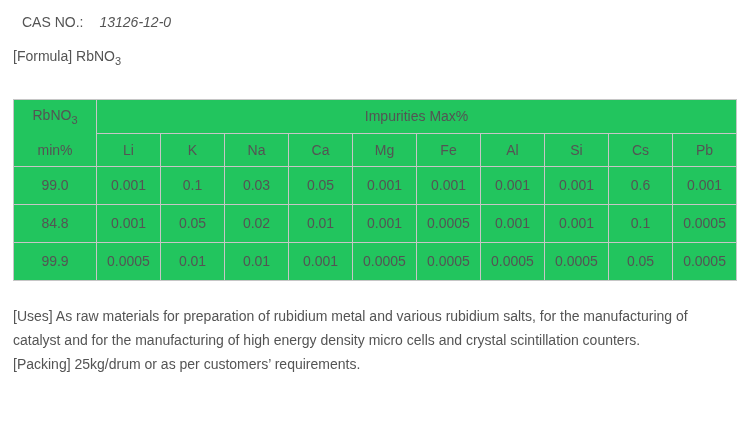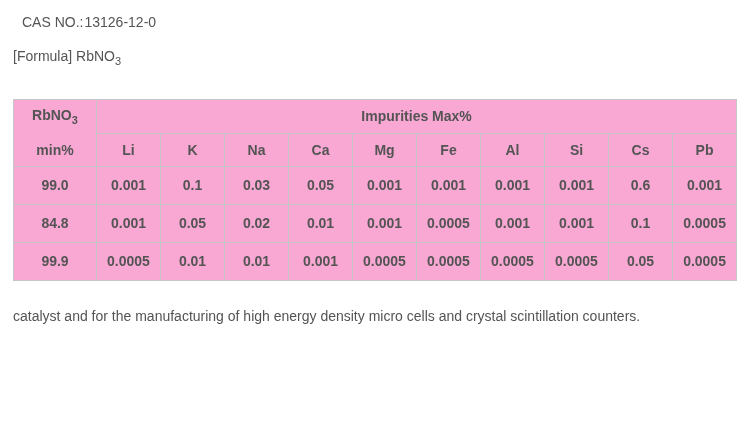--- a/index.html
+++ b/index.html
@@ -17,42 +17,42 @@
     font-family: "Liberation Sans", sans-serif;
     font-size: 14px;
     color: #545454;
     overflow: hidden;
   }
   .cas-line {
     margin-left: 9px;
     line-height: 20px;
     white-space: nowrap;
   }
-  .cas-value { margin-left: 1px; }
+  .cas-value { margin-left: 16px; font-style: italic; }
 
   .info-block { margin-top: 13px; }
   .info-line { line-height: 22px; }
   sub { font-size: 11px; }
 
   table.quality-table {
     margin-top: 27px;
     border-collapse: collapse;
     table-layout: fixed;
     width: 723px;
   }
   .quality-table th,
   .quality-table td {
     border: 1px solid #c6c6c6;
-    font-weight: bold;
+    font-weight: normal;
     text-align: center;
     vertical-align: middle;
     font-size: 14px;
     color: #545454;
     padding: 0;
-    background: #f9a8d4;
+    background: #22c55e;
   }
   .quality-table thead tr.group-row   { height: 34px; }
   .quality-table thead tr.element-row { height: 33px; }
   .quality-table tbody tr             { height: 38px; }
   .product-header-cell div { line-height: 30px; }
 
   .uses-paragraph { margin-top: 23px; line-height: 24px; }
   .packing-line   { line-height: 24px; }
 </style>
 </head>
@@ -143,16 +143,18 @@
         <td>0.0005</td>
         <td>0.0005</td>
         <td>0.0005</td>
         <td>0.05</td>
         <td>0.0005</td>
       </tr>
     </tbody>
   </table>
 
   <div class="uses-paragraph">
+    <div>[Uses] As raw materials for preparation of rubidium metal and various rubidium salts, for the manufacturing of</div>
     <div>catalyst and for the manufacturing of high energy density micro cells and crystal scintillation counters.</div>
   </div>
+  <div class="packing-line">[Packing] 25kg/drum or as per customers’ requirements.</div>
 
 </div>
 
 </body></html>

